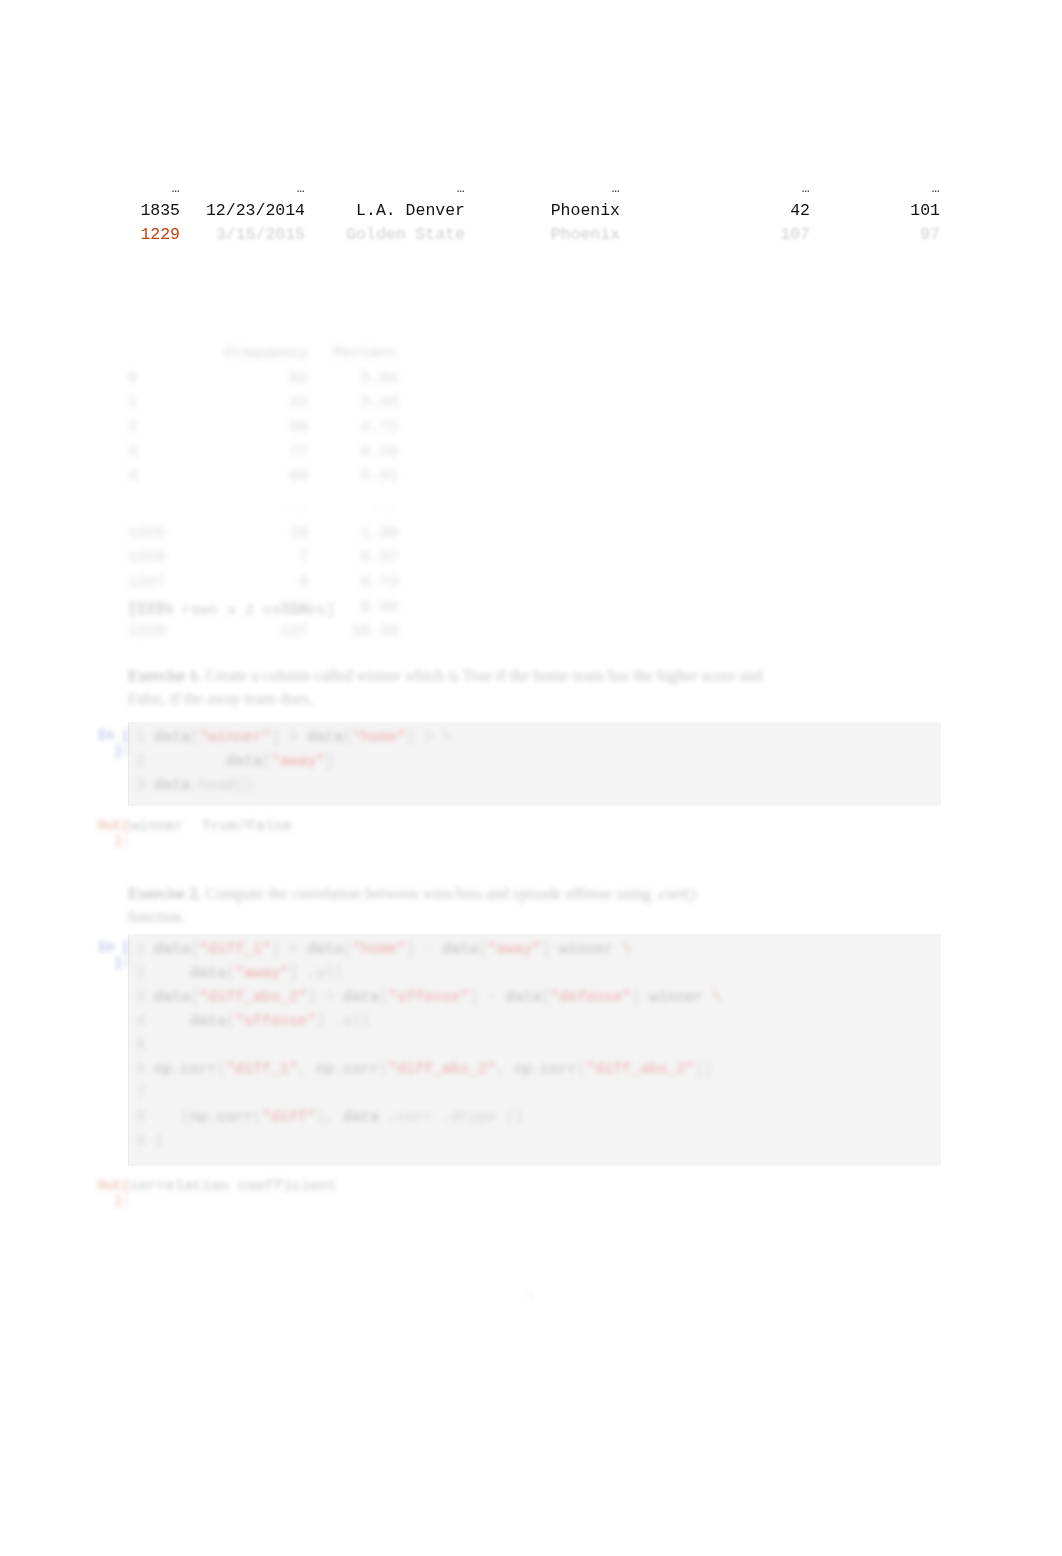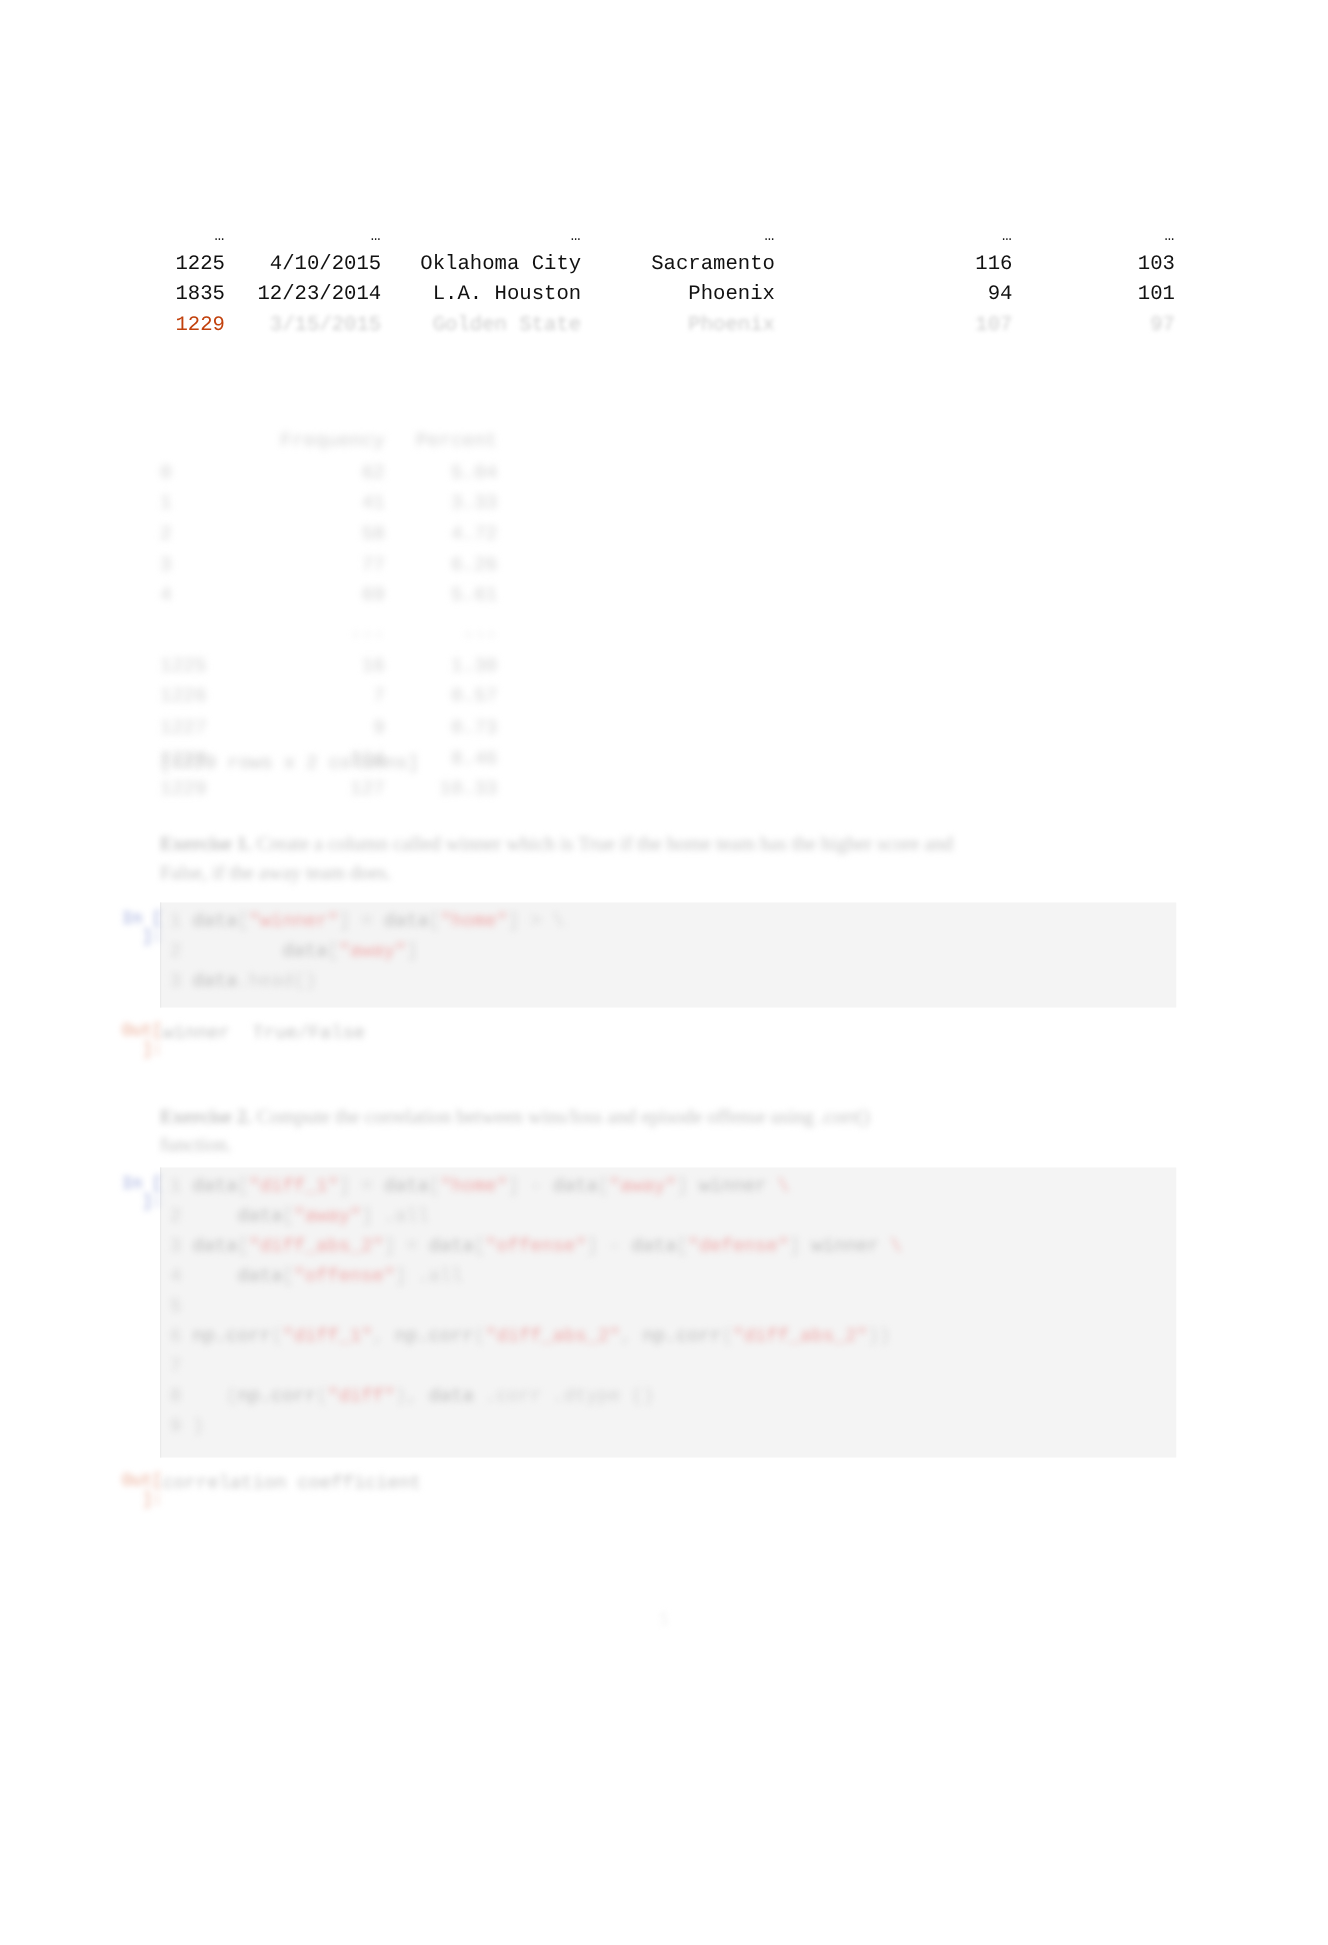--- a/index.html
+++ b/index.html
@@ -182,36 +182,28 @@
     <table>
       <tbody><tr class="hdr">
         <td class="c-idx">…</td>
         <td class="c-date">…</td>
         <td class="c-team1">…</td>
         <td class="c-team2">…</td>
         <td class="c-n1">…</td>
         <td class="c-n2">…</td>
       </tr>
 
-      <tr>
-        <td class="c-idx">1225</td>
-        <td class="c-date">4/10/2015</td>
-        <td class="c-team1">Oklahoma City</td>
-        <td class="c-team2">Sacramento</td>
-        <td class="c-n1">116</td>
-        <td class="c-n2">103</td>
-      </tr>
 
 
       <tr>
         <td class="c-idx">1835</td>
         <td class="c-date">12/23/2014</td>
-        <td class="c-team1">L.A. Houston</td>
+        <td class="c-team1">L.A. Denver</td>
         <td class="c-team2">Phoenix</td>
-        <td class="c-n1">94</td>
+        <td class="c-n1">42</td>
         <td class="c-n2">101</td>
       </tr>
 
 
       <tr class="faded">
         <td class="c-idx">1229</td>
         <td class="c-date">3/15/2015</td>
         <td class="c-team1">Golden State</td>
         <td class="c-team2">Phoenix</td>
         <td class="c-n1">107</td>

